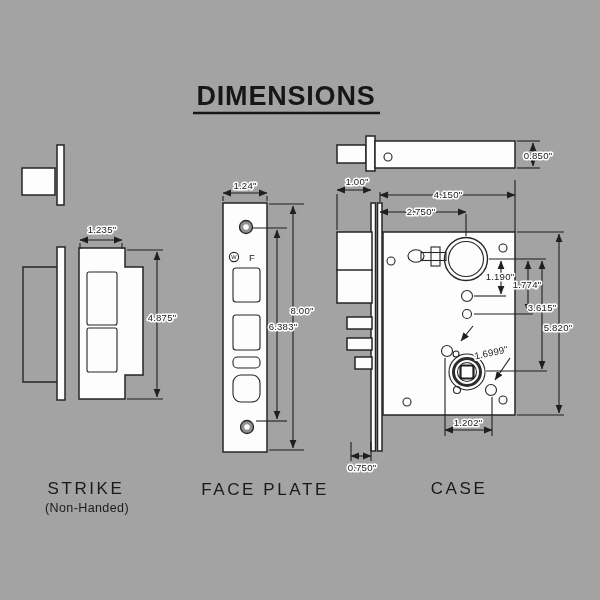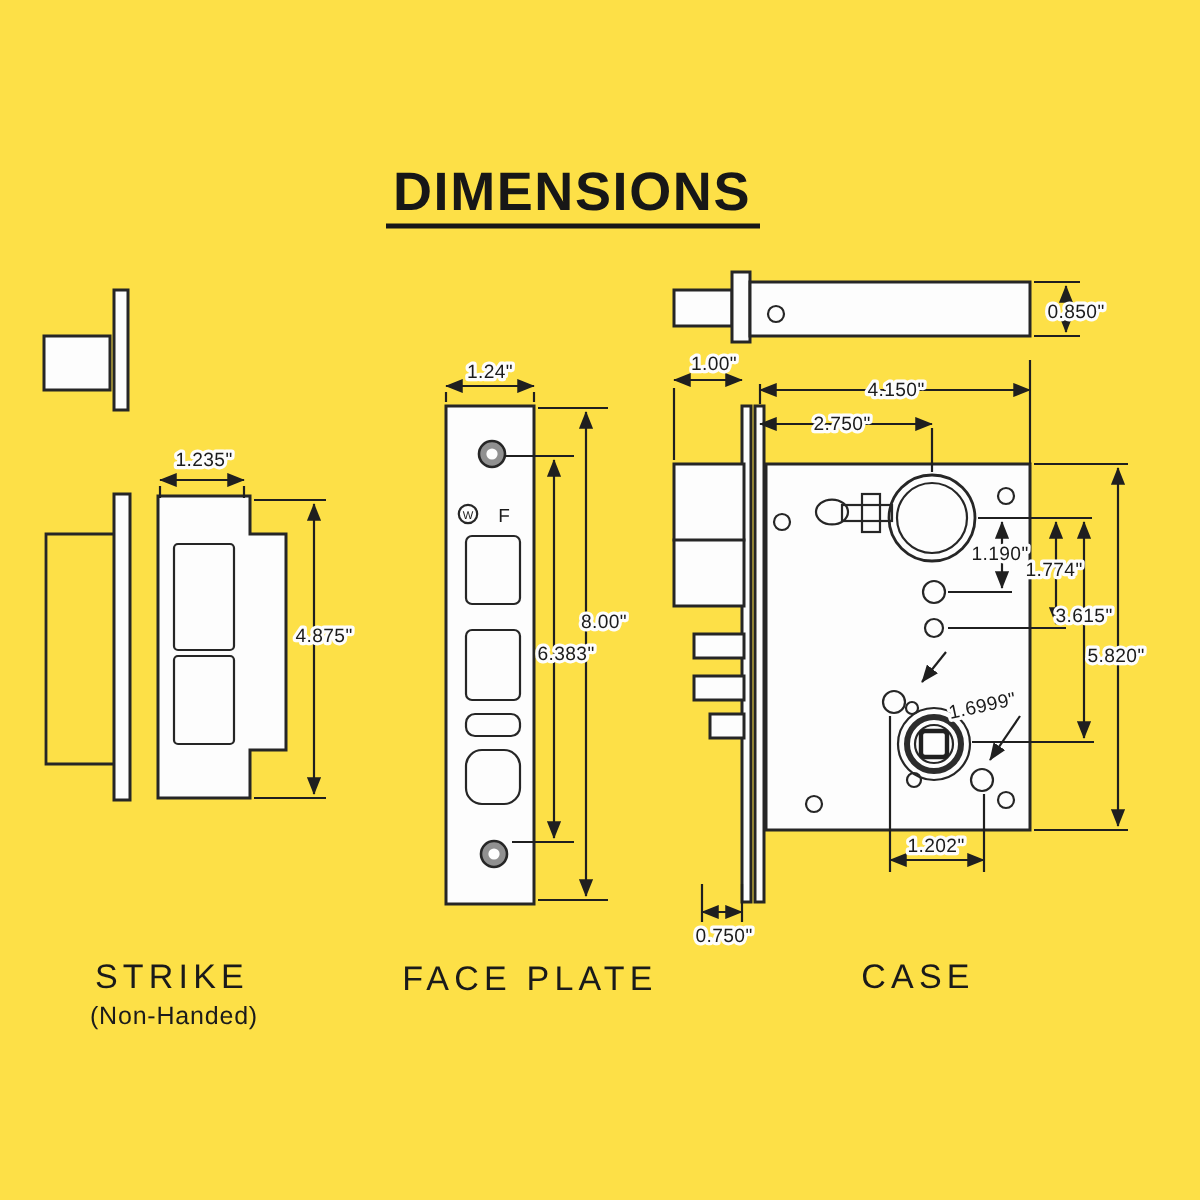--- a/index.html
+++ b/index.html
@@ -1,16 +1,16 @@
 <!DOCTYPE html>
 <html><head>
 <meta charset="utf-8">
 <style>
   html,body{margin:0;padding:0;background:#ffffff;}
-  .stage{width:600px;height:600px;position:relative;background:#fde047;overflow:hidden;}
+  .stage{width:600px;height:600px;position:relative;background:#a3a3a3;overflow:hidden;}
   svg{display:block;}
   .ln{stroke:#262626;stroke-width:1.4;fill:none;stroke-linecap:square;}
   .thin{stroke:#262626;stroke-width:1.1;fill:none;}
   .shape{stroke:#262626;stroke-width:1.5;fill:#fdfdfd;}
   .dimln{stroke:#1f1f1f;stroke-width:1.1;fill:none;}
   text{font-family:"Liberation Sans","DejaVu Sans",sans-serif;fill:#1b1b1b;}
   .dim{font-size:9.6px;letter-spacing:.2px;text-anchor:middle;paint-order:stroke;stroke:#fdfdfd;stroke-width:3.2px;stroke-linejoin:round;}
   .seclabel{font-size:17px;letter-spacing:2.6px;text-anchor:middle;fill:#1a1a1a;}
   .sublabel{font-size:12.5px;letter-spacing:.4px;text-anchor:middle;}
   .title{font-size:27px;font-weight:bold;letter-spacing:.8px;text-anchor:middle;fill:#171717;}

